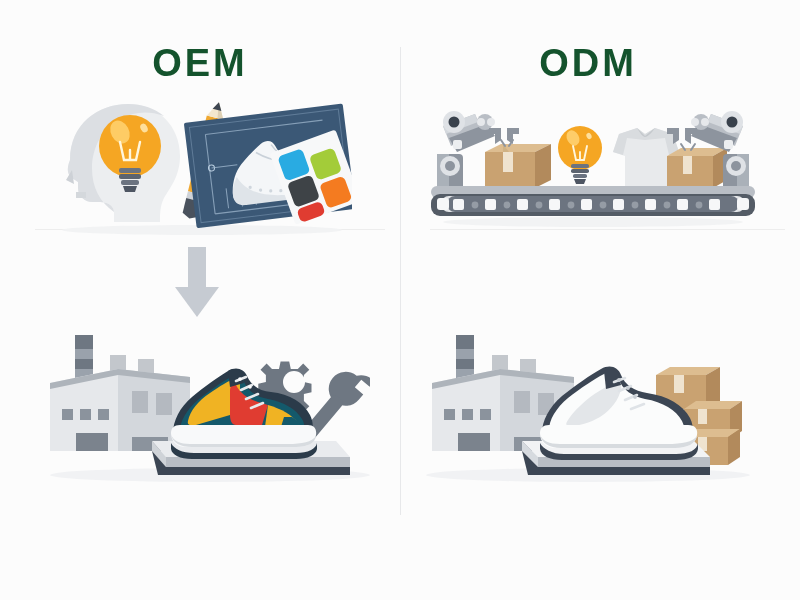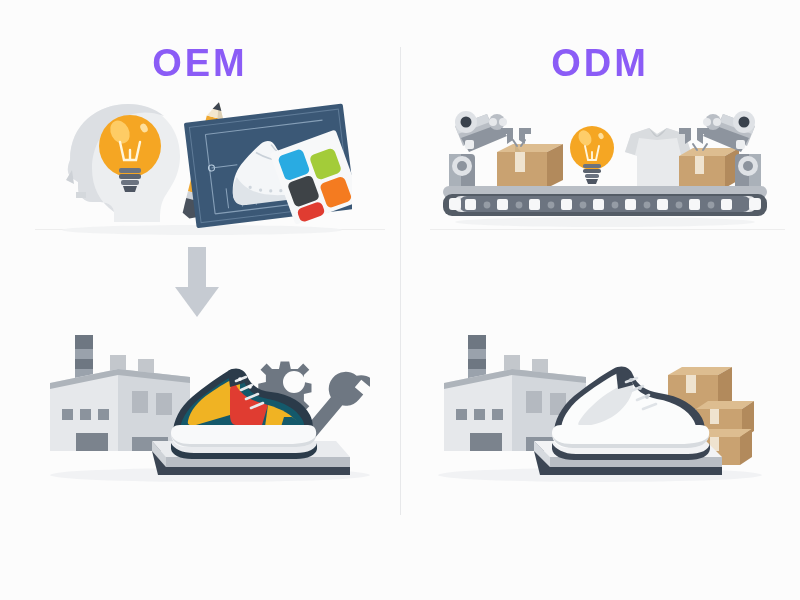--- a/index.html
+++ b/index.html
@@ -11,31 +11,31 @@
     overflow:hidden;
   }
   #stage{
     position:relative;
     width:800px;height:600px;
     background:#fcfcfc;
     box-sizing:border-box;
   }
   .panel{position:absolute;top:0;height:600px;width:400px;}
   .panel-left{left:0;}
-  .panel-right{left:400px;}
+  .panel-right{left:388px;}
 
   .panel-title{
     position:absolute;
     top:42px;
     width:100%;
     text-align:center;
     font-size:38px;
     font-weight:bold;
     letter-spacing:3px;
-    color:#8b5cf6;
+    color:#14532d;
     user-select:none;
   }
   .vdivider{
     position:absolute;
     left:400px;top:47px;
     width:1px;height:468px;
     background:#e7e8ea;
   }
   .hdivider{
     position:absolute;

